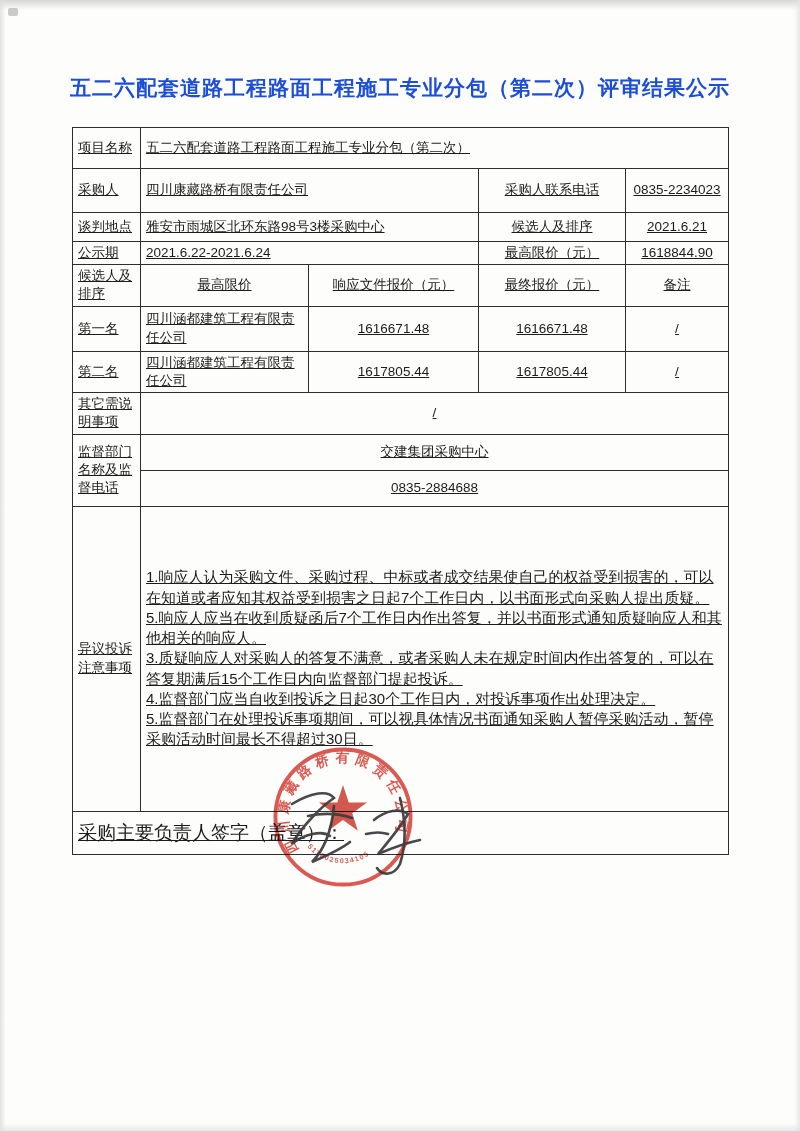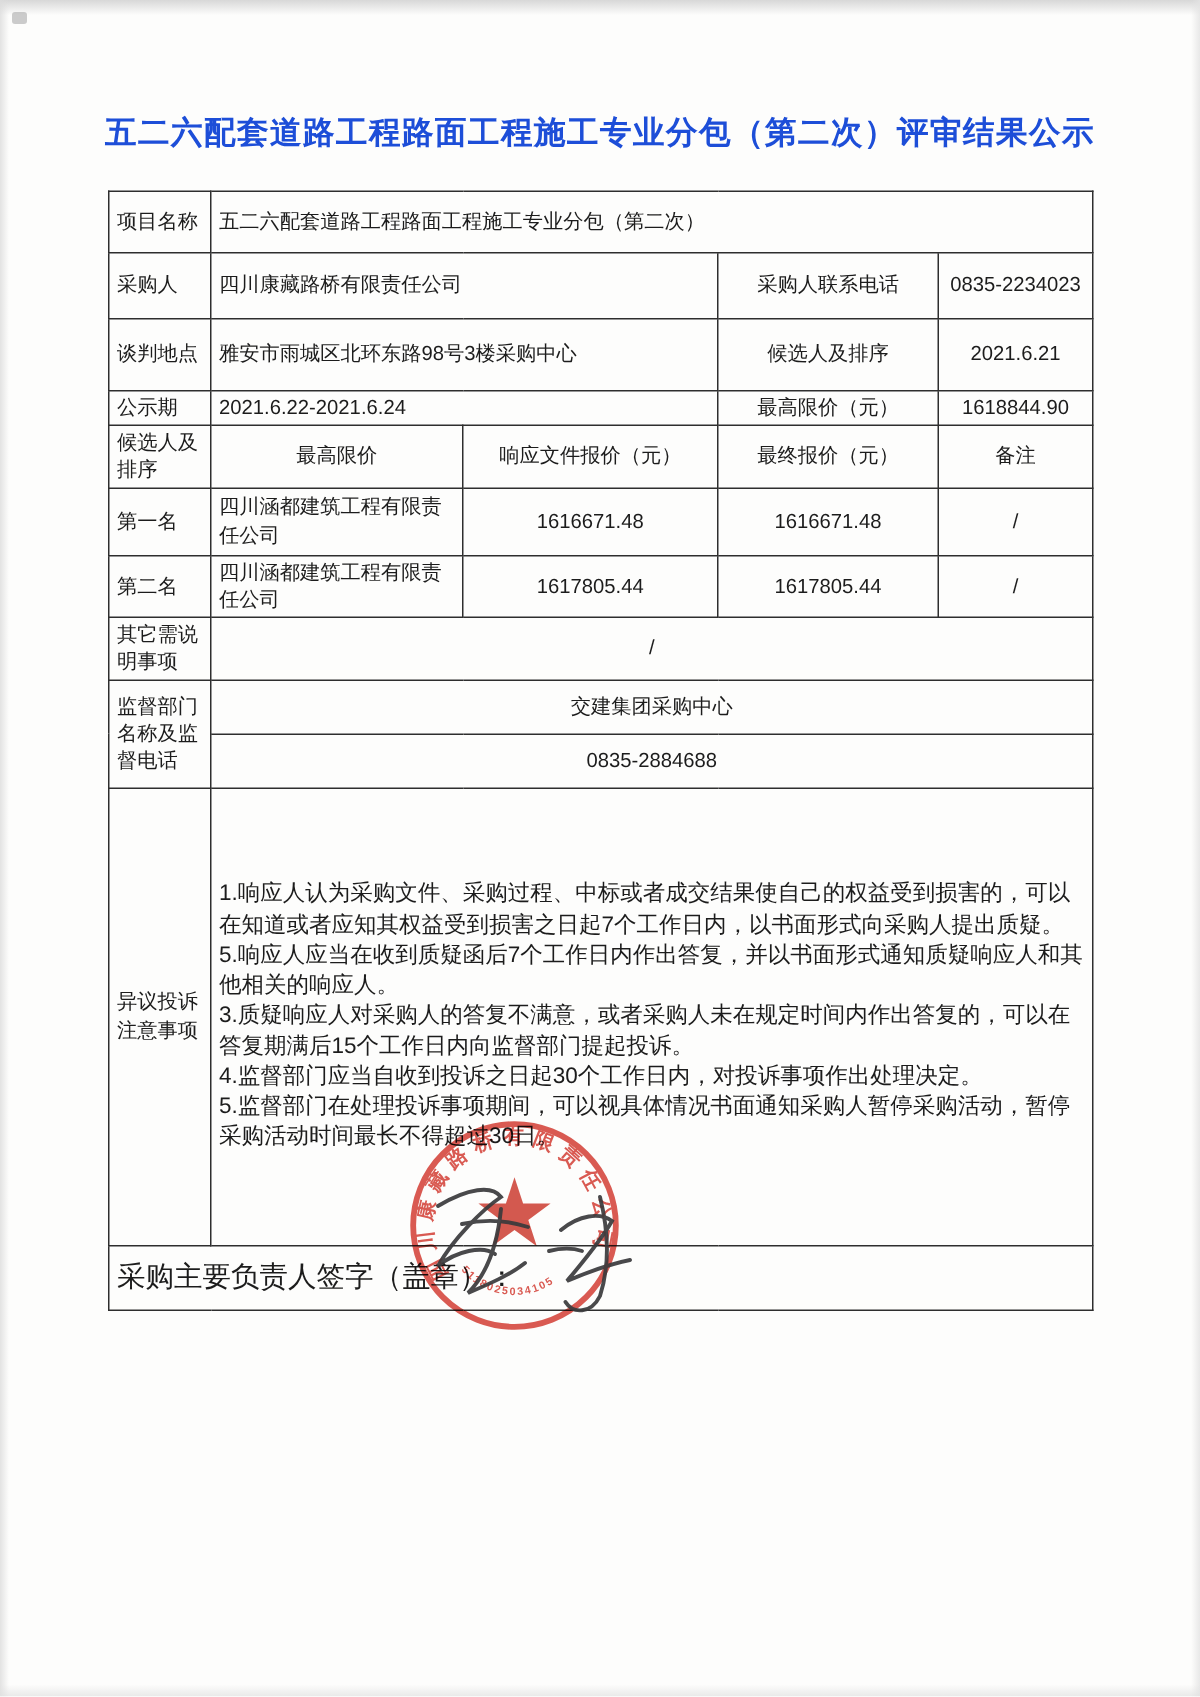--- a/index.html
+++ b/index.html
@@ -22,21 +22,21 @@
   .scan-speck{position:absolute;left:8px;top:8px;width:10px;height:8px;background:#9a9a9a;opacity:.5;border-radius:2px;}
 
   .doc-title{
     position:absolute;left:0;top:74px;width:800px;text-align:center;
     font-size:21px;font-weight:bold;letter-spacing:1px;color:#1d4ed8;
   }
 
   table.main{
     position:absolute;left:72px;top:127px;width:656px;
     border-collapse:collapse;table-layout:fixed;
-    font-size:13.5px;color:#1c1c1c;
+    font-size:13.5px;color:#1c1c1c;text-decoration:underline;
   }
   table.main td{
     border:1.6px solid #2e2e2e;
     padding:2px 5px;
     vertical-align:middle;
     overflow:hidden;
     line-height:1.35;
   }
   td.lab{padding-left:4px;padding-right:2px;text-align:left;}
   td.ctr{text-align:center;}
@@ -83,21 +83,21 @@
     <td colspan="4">五二六配套道路工程路面工程施工专业分包（第二次）</td>
   </tr>
 
   <tr style="height:44px">
     <td class="lab">采购人</td>
     <td colspan="2">四川康藏路桥有限责任公司</td>
     <td class="ctr">采购人联系电话</td>
     <td class="ctr">0835-2234023</td>
   </tr>
 
-  <tr style="height:48px">
+  <tr style="height:29px">
     <td class="lab">谈判地点</td>
     <td colspan="2">雅安市雨城区北环东路98号3楼采购中心</td>
     <td class="ctr">候选人及排序</td>
     <td class="ctr">2021.6.21</td>
   </tr>
 
   <tr style="height:22px">
     <td class="lab">公示期</td>
     <td colspan="2">2021.6.22-2021.6.24</td>
     <td class="ctr">最高限价（元）</td>

